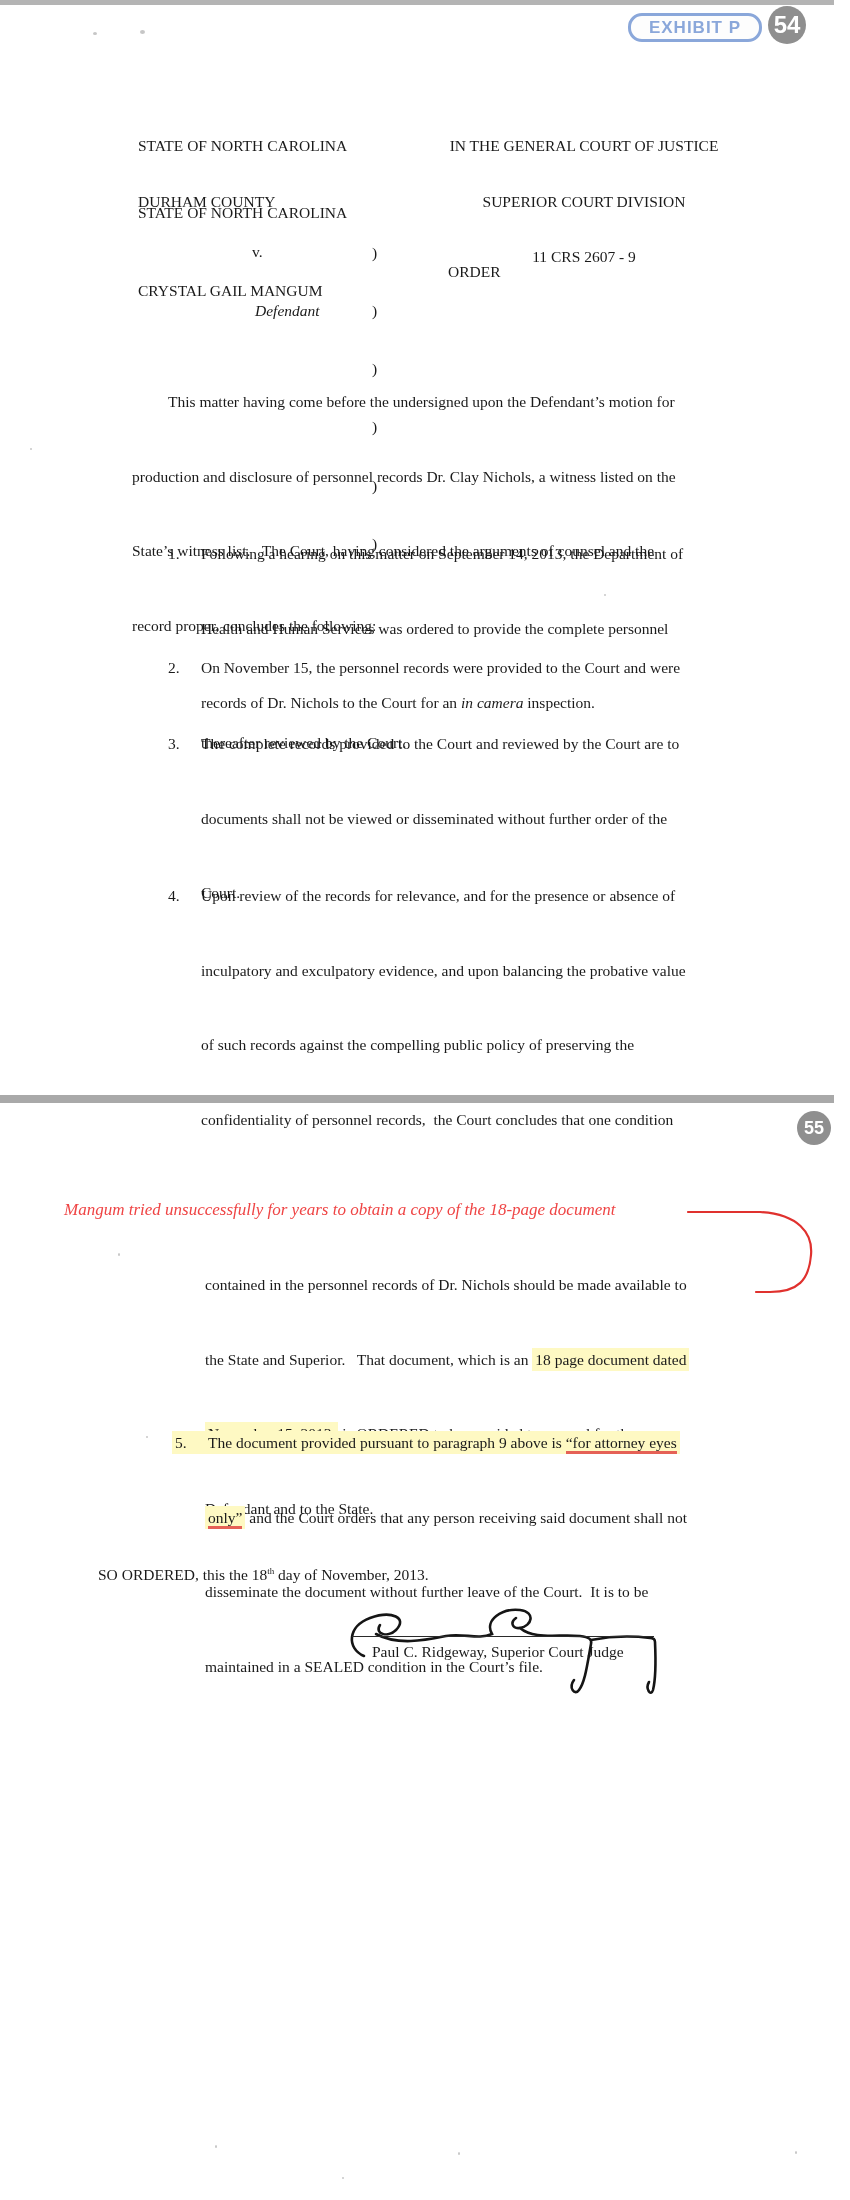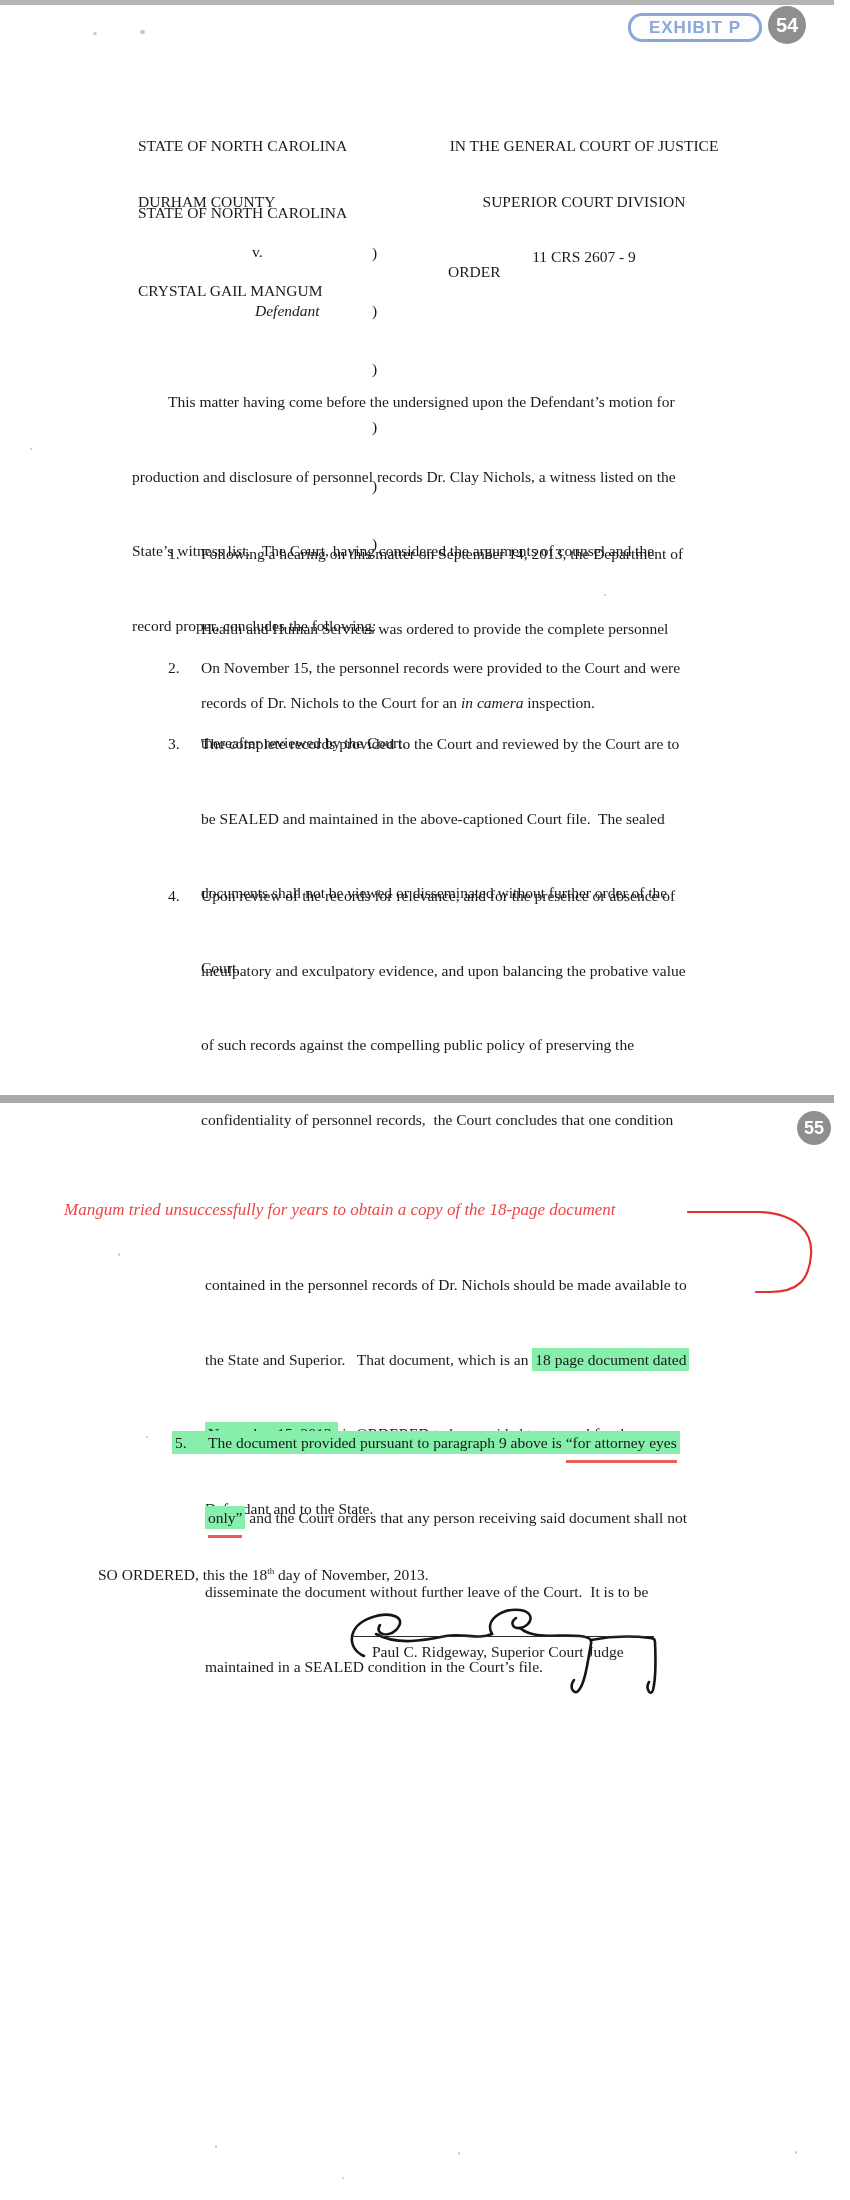--- a/index.html
+++ b/index.html
@@ -16,34 +16,34 @@
     border:3px solid #8aa7da;border-radius:14px;background:#fdfdfd;
     display:flex;align-items:center;justify-content:center;
     font-family:"Liberation Sans", sans-serif;font-weight:bold;font-size:17px;
     color:#8aa7da;letter-spacing:1px;
   }
   .circle{
     position:absolute;background:#8f8f8f;border-radius:50%;
     display:flex;align-items:center;justify-content:center;
     font-family:"Liberation Sans", sans-serif;font-weight:bold;color:#ffffff;
   }
-  .c54{left:768px;top:6px;width:38px;height:38px;font-size:20px;}
+  .c54{left:768px;top:6px;width:38px;height:38px;font-size:24px;}
   .c55{left:797px;top:1111px;width:34px;height:34px;font-size:18px;}
 
   .abs{position:absolute;white-space:pre;}
   .doc{font-size:15.5px;}
   .ds .ln{height:38.5px;line-height:38.5px;white-space:pre;}
   .ss{line-height:18.5px;}
   .cap{line-height:19.4px;}
   .indent1{padding-left:36px;}
   .num{display:inline-block;width:33px;}
   .ind{padding-left:33px;}
   .it{font-style:italic;}
-  .hl{background:#86efac;padding:3px 3px;}
-  .rul{border-bottom:3px solid #e56156;padding-bottom:9px;}
+  .hl{background:#fef9c3;padding:3px 3px;}
+  .rul{border-bottom:3px solid #e56156;padding-bottom:0;}
   .sup{font-size:9px;vertical-align:super;letter-spacing:0;}
   .center{text-align:center;}
   .red-note{
     font-family:Liberation Serif, serif;font-style:italic;
     color:#ef4444;font-size:17px;
   }
   .sig-name{font-size:15.5px;}
   .sig-line{position:absolute;left:352px;top:1636px;width:302px;border-top:1.5px solid #2a2a2a;}
   .speck{position:absolute;background:#a0a0a0;border-radius:50%;opacity:.6;}
   svg{position:absolute;overflow:visible;}
@@ -100,21 +100,20 @@
       <div class="ln ind"><span>records of Dr. Nichols to the Court for an </span><span class="it">in camera</span><span> inspection.</span></div>
     </div>
 
     <div class="abs doc ds" style="left:168px;top:613px;">
       <div class="ln"><span class="num">2.</span><span>On November 15, the personnel records were provided to the Court and were</span></div>
       <div class="ln ind">thereafter reviewed by the Court.</div>
     </div>
 
     <div class="abs doc ds" style="left:168px;top:689px;">
       <div class="ln"><span class="num">3.</span><span>The complete records provided to the Court and reviewed by the Court are to</span></div>
-      <div class="ln ind">be SEALED and maintained in the above-captioned Court file.  The sealed</div>
       <div class="ln ind">documents shall not be viewed or disseminated without further order of the</div>
       <div class="ln ind">Court.</div>
     </div>
 
     <div class="abs doc ds" style="left:168px;top:841px;">
       <div class="ln"><span class="num">4.</span><span>Upon review of the records for relevance, and for the presence or absence of</span></div>
       <div class="ln ind">inculpatory and exculpatory evidence, and upon balancing the probative value</div>
       <div class="ln ind">of such records against the compelling public policy of preserving the</div>
       <div class="ln ind">confidentiality of personnel records,  the Court concludes that one condition</div>
     </div>

